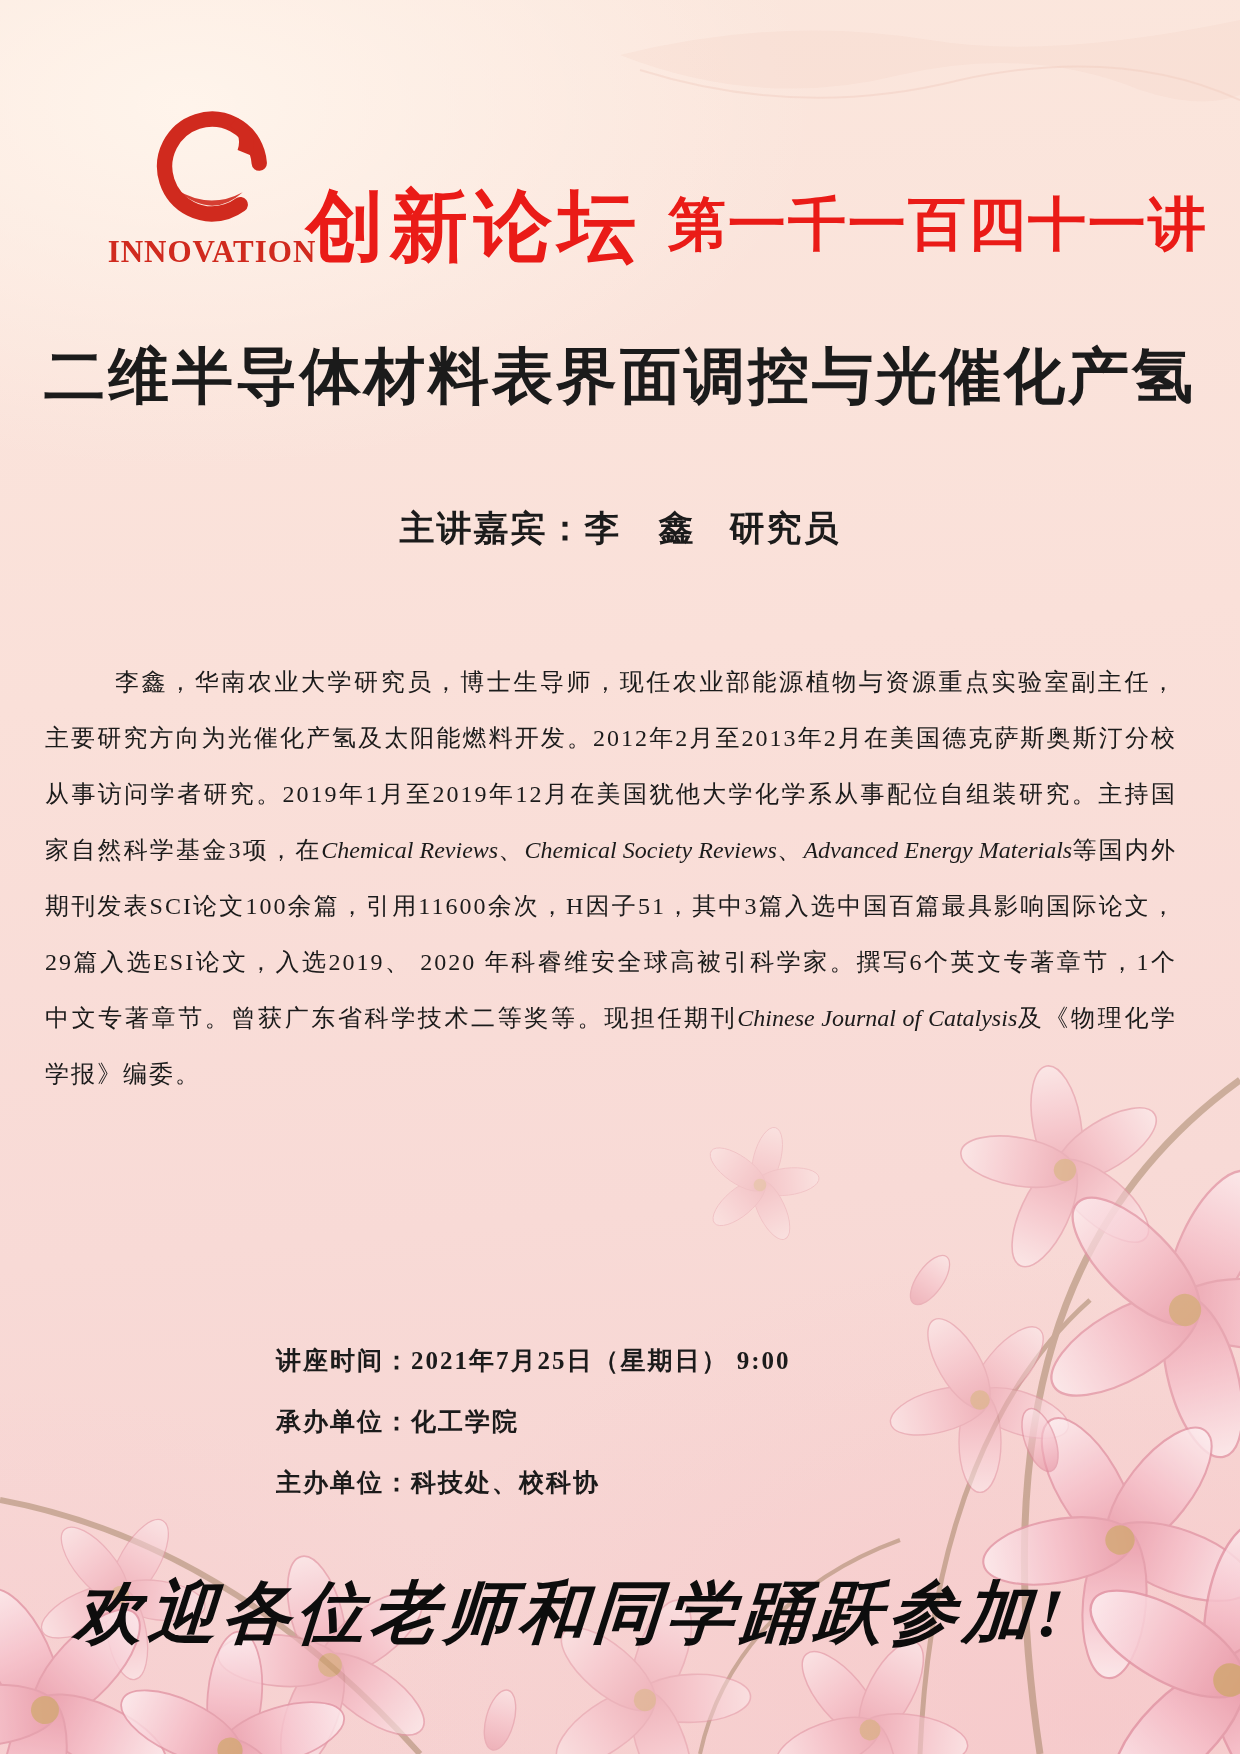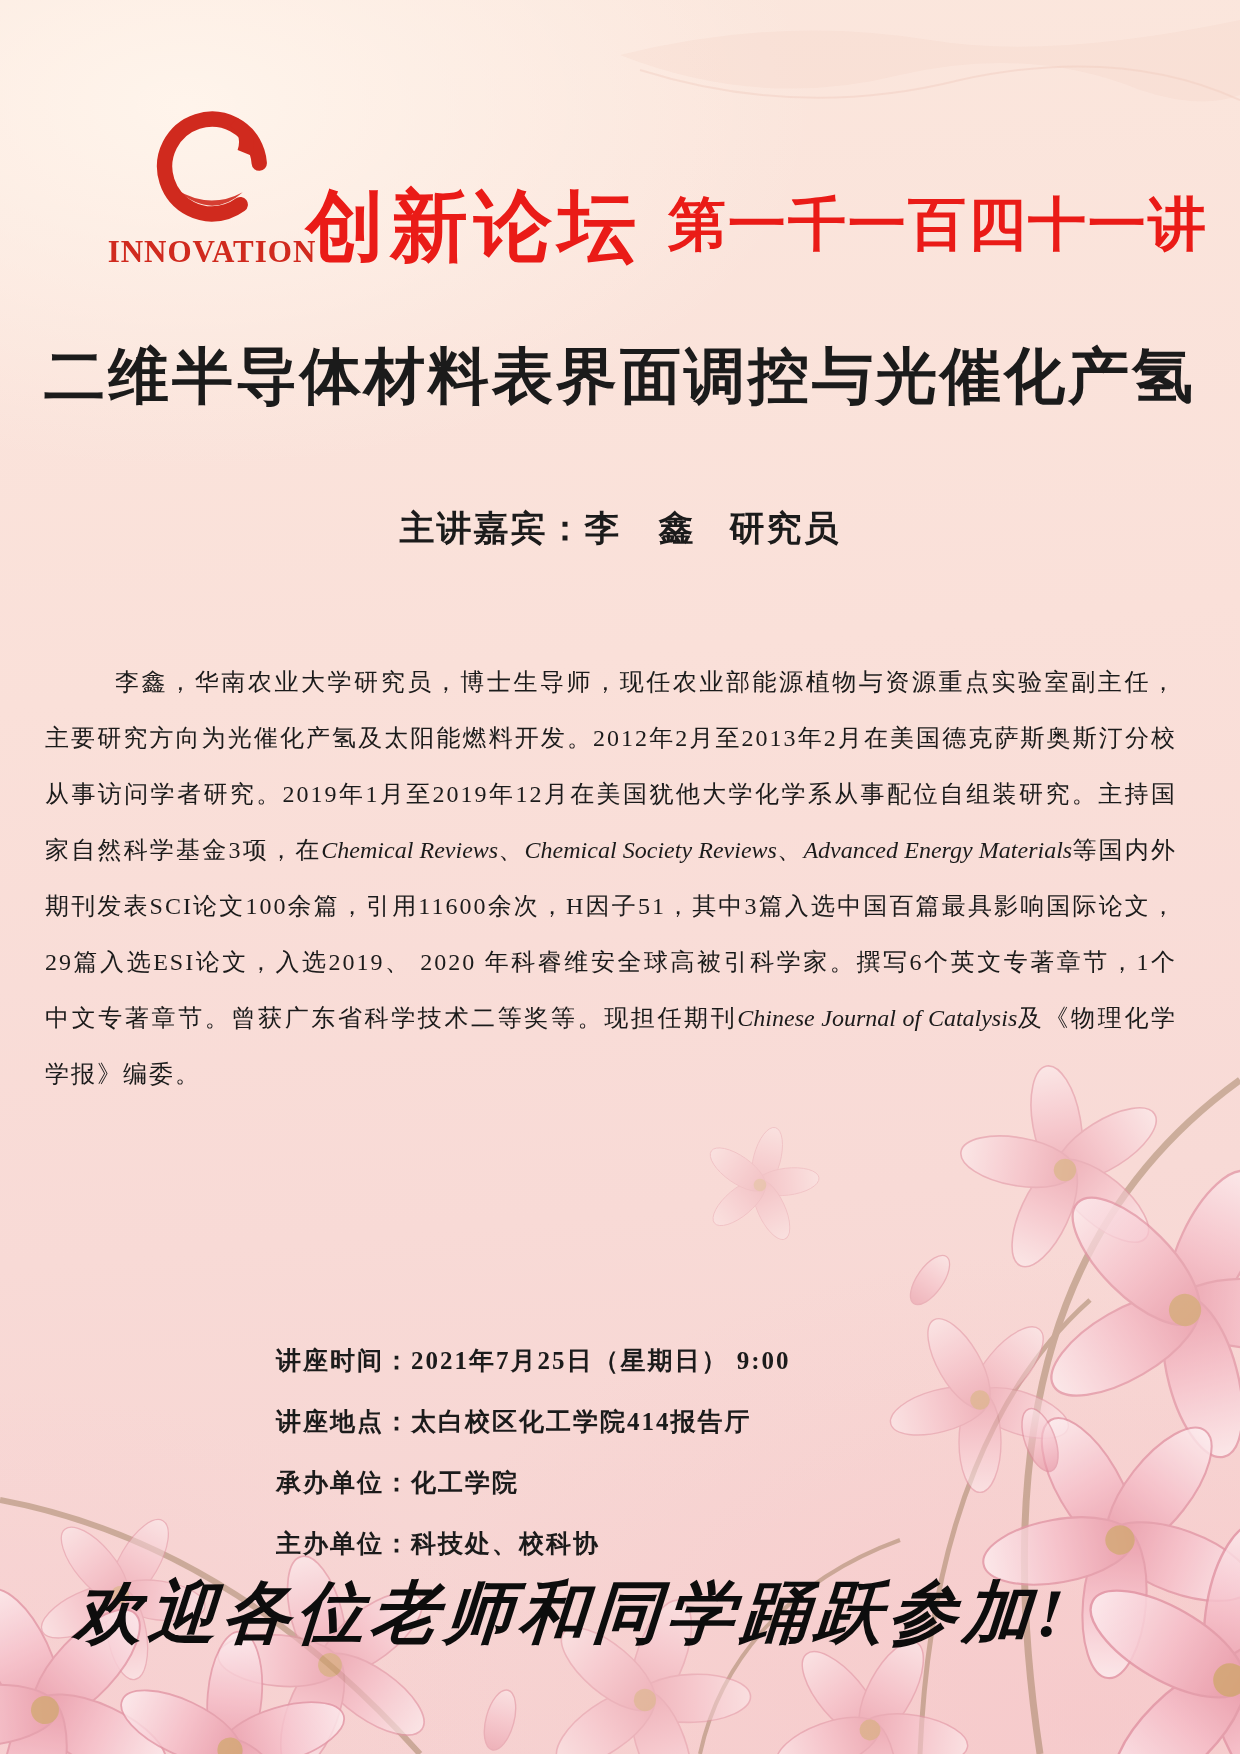--- a/index.html
+++ b/index.html
@@ -154,21 +154,20 @@
     <div class="people">
       <div class="people-inner">
         <div class="people-line"><span>主讲嘉宾：</span><span>李　鑫</span><span class="gap"></span><span>研究员</span></div>
       </div>
     </div>
 
     <div class="bio"><span>李鑫，华南农业大学研究员，博士生导师，现任农业部能源植物与资源重点实验室副主任，主要研究方向为光催化产氢及太阳能燃料开发。2012年2月至2013年2月在美国德克萨斯奥斯汀分校从事访问学者研究。2019年1月至2019年12月在美国犹他大学化学系从事配位自组装研究。主持国家自然科学基金3项，在</span><i>Chemical Reviews</i><span>、</span><i>Chemical Society Reviews</i><span>、</span><i>Advanced Energy Materials</i><span>等国内外期刊发表SCI论文100余篇，引用11600余次，H因子51，其中3篇入选中国百篇最具影响国际论文，29篇入选ESI论文，入选2019、 2020 年科睿维安全球高被引科学家。撰写6个英文专著章节，1个中文专著章节。曾获广东省科学技术二等奖等。现担任期刊</span><i>Chinese Journal of Catalysis</i><span>及《物理化学学报》编委。</span></div>
 
     <div class="details">
       <div class="detail-line"><span>讲座时间：</span><span>2021年7月25日（星期日） 9:00</span></div>
-      <div class="detail-line"><span>讲座地点：</span><span>太白校区化工学院414报告厅</span></div>
       <div class="detail-line"><span>承办单位：</span><span>化工学院</span></div>
       <div class="detail-line"><span>主办单位：</span><span>科技处、校科协</span></div>
     </div>
 
     <div class="footer-msg">欢迎各位老师和同学踊跃参加!</div>
 
   </div>
 </div>
 
 </body></html>

